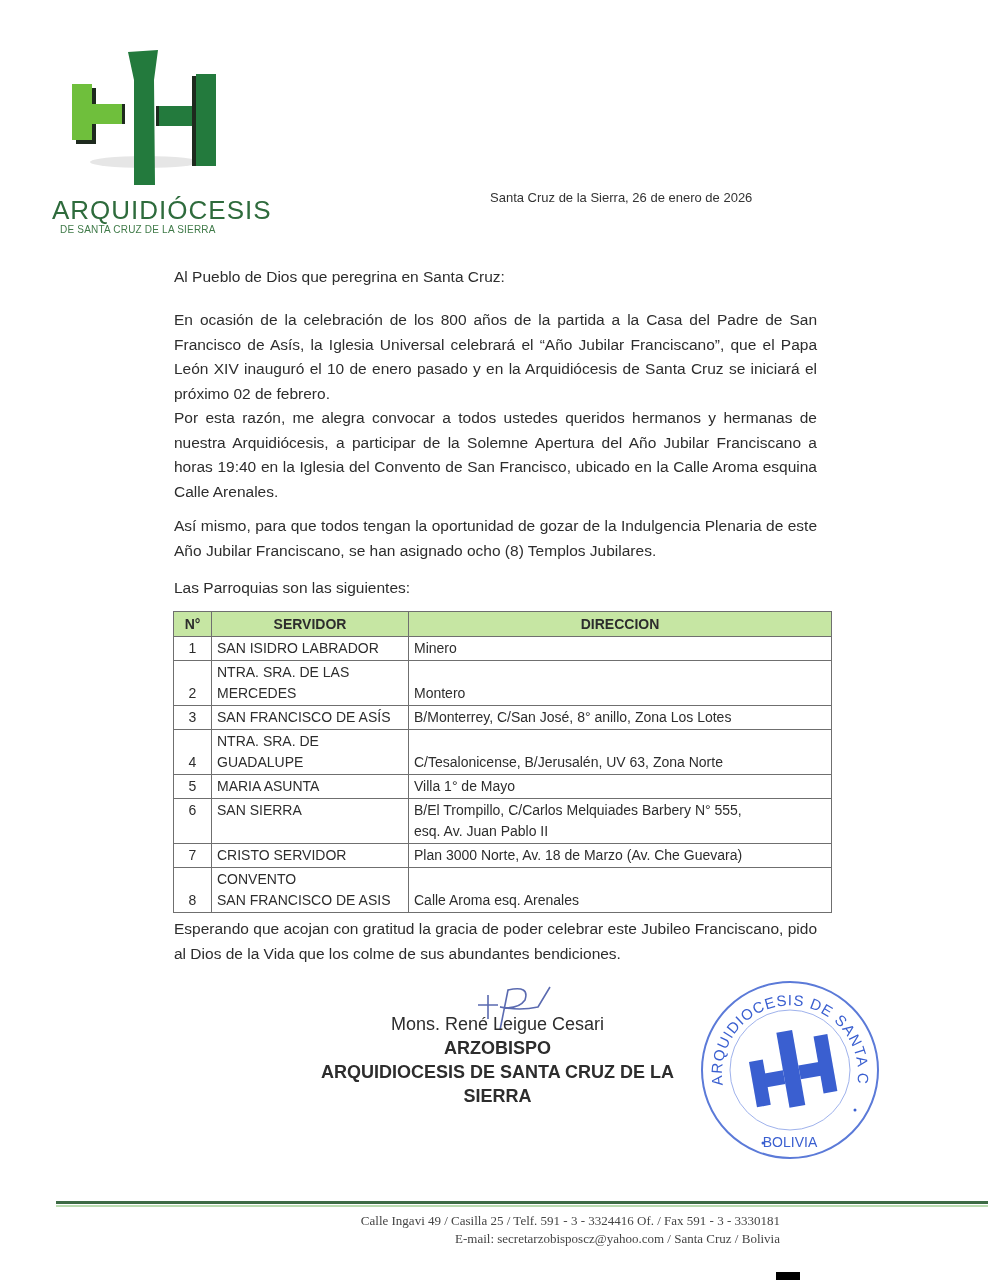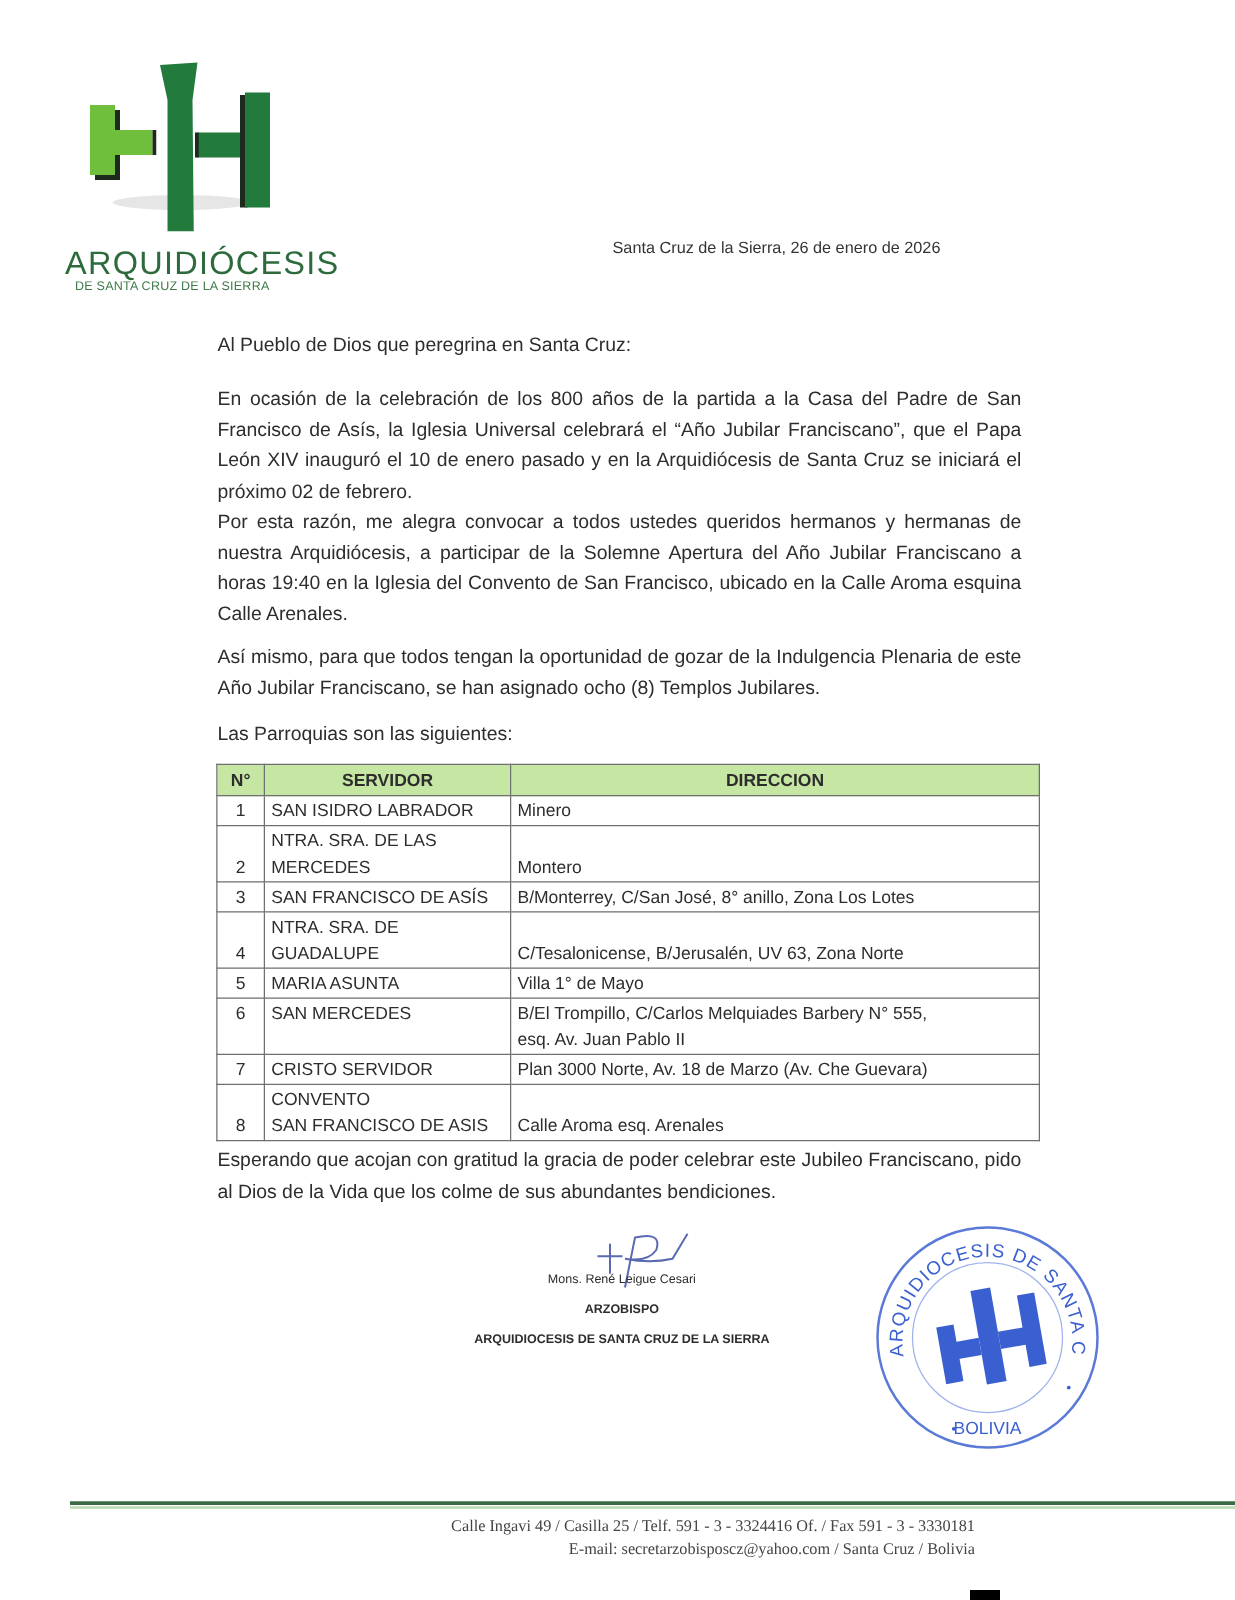--- a/index.html
+++ b/index.html
@@ -22,21 +22,21 @@
   table.parishes { position: absolute; left: 173px; top: 611px; width: 659px; border-collapse: collapse;
                    font-size: 14px; color: #2d2d2d; }
   table.parishes th, table.parishes td { border: 1px solid #6f6f6f; padding: 1px 5px; vertical-align: bottom; line-height: 21px; }
   table.parishes th { background: #c6e6a3; font-weight: bold; text-align: center; height: 22px; }
   table.parishes td.num { text-align: center; width: 27px; }
   table.parishes td.par { width: 186px; }
   table.parishes tr.row6 td.addr { vertical-align: top; margin-top: 24px; }
   table.parishes tr.row6 td.par, table.parishes tr.row6 td.num { vertical-align: top; }
   .closing { top: 917px; }
   .signature-block { position: absolute; left: 320px; top: 1012px; width: 355px; text-align: center;
-                     font-size: 10px; line-height: 24px; color: #2d2d2d; }
+                     font-size: 18px; line-height: 24px; color: #2d2d2d; }
   .sig-name { font-weight: normal; }
   .sig-title, .sig-org { font-weight: bold; }
   .signature-scribble { position: absolute; left: 470px; top: 985px; }
   .seal { position: absolute; left: 695px; top: 975px; }
   .footer-line { position: absolute; left: 56px; top: 1201px; width: 932px; height: 3px;
                  background: #3d6b45; }
   .footer-line2 { position: absolute; left: 56px; top: 1205px; width: 932px; height: 2px; background: #b9dcb0; }
   .footer { position: absolute; left: 200px; top: 1212px; width: 580px; text-align: right;
             font-family: "Liberation Serif", "DejaVu Serif", serif; font-size: 13px; line-height: 18px; color: #444; }
   .black-mark { position: absolute; left: 776px; top: 1272px; width: 24px; height: 8px; background: #000; }
@@ -105,21 +105,21 @@
       <td class="par">NTRA. SRA. DE GUADALUPE</td>
       <td class="addr">C/Tesalonicense, B/Jerusalén, UV 63, Zona Norte</td>
     </tr>
     <tr>
       <td class="num">5</td>
       <td class="par">MARIA ASUNTA</td>
       <td class="addr">Villa 1° de Mayo</td>
     </tr>
     <tr class="row6">
       <td class="num">6</td>
-      <td class="par">SAN MERCEDES</td>
+      <td class="par">SAN SIERRA</td>
       <td class="addr">
         <div>B/El Trompillo, C/Carlos Melquiades Barbery N° 555,</div>
         <div>esq. Av. Juan Pablo II</div>
       </td>
     </tr>
     <tr>
       <td class="num">7</td>
       <td class="par">CRISTO SERVIDOR</td>
       <td class="addr">Plan 3000 Norte, Av. 18 de Marzo (Av. Che Guevara)</td>
     </tr>

